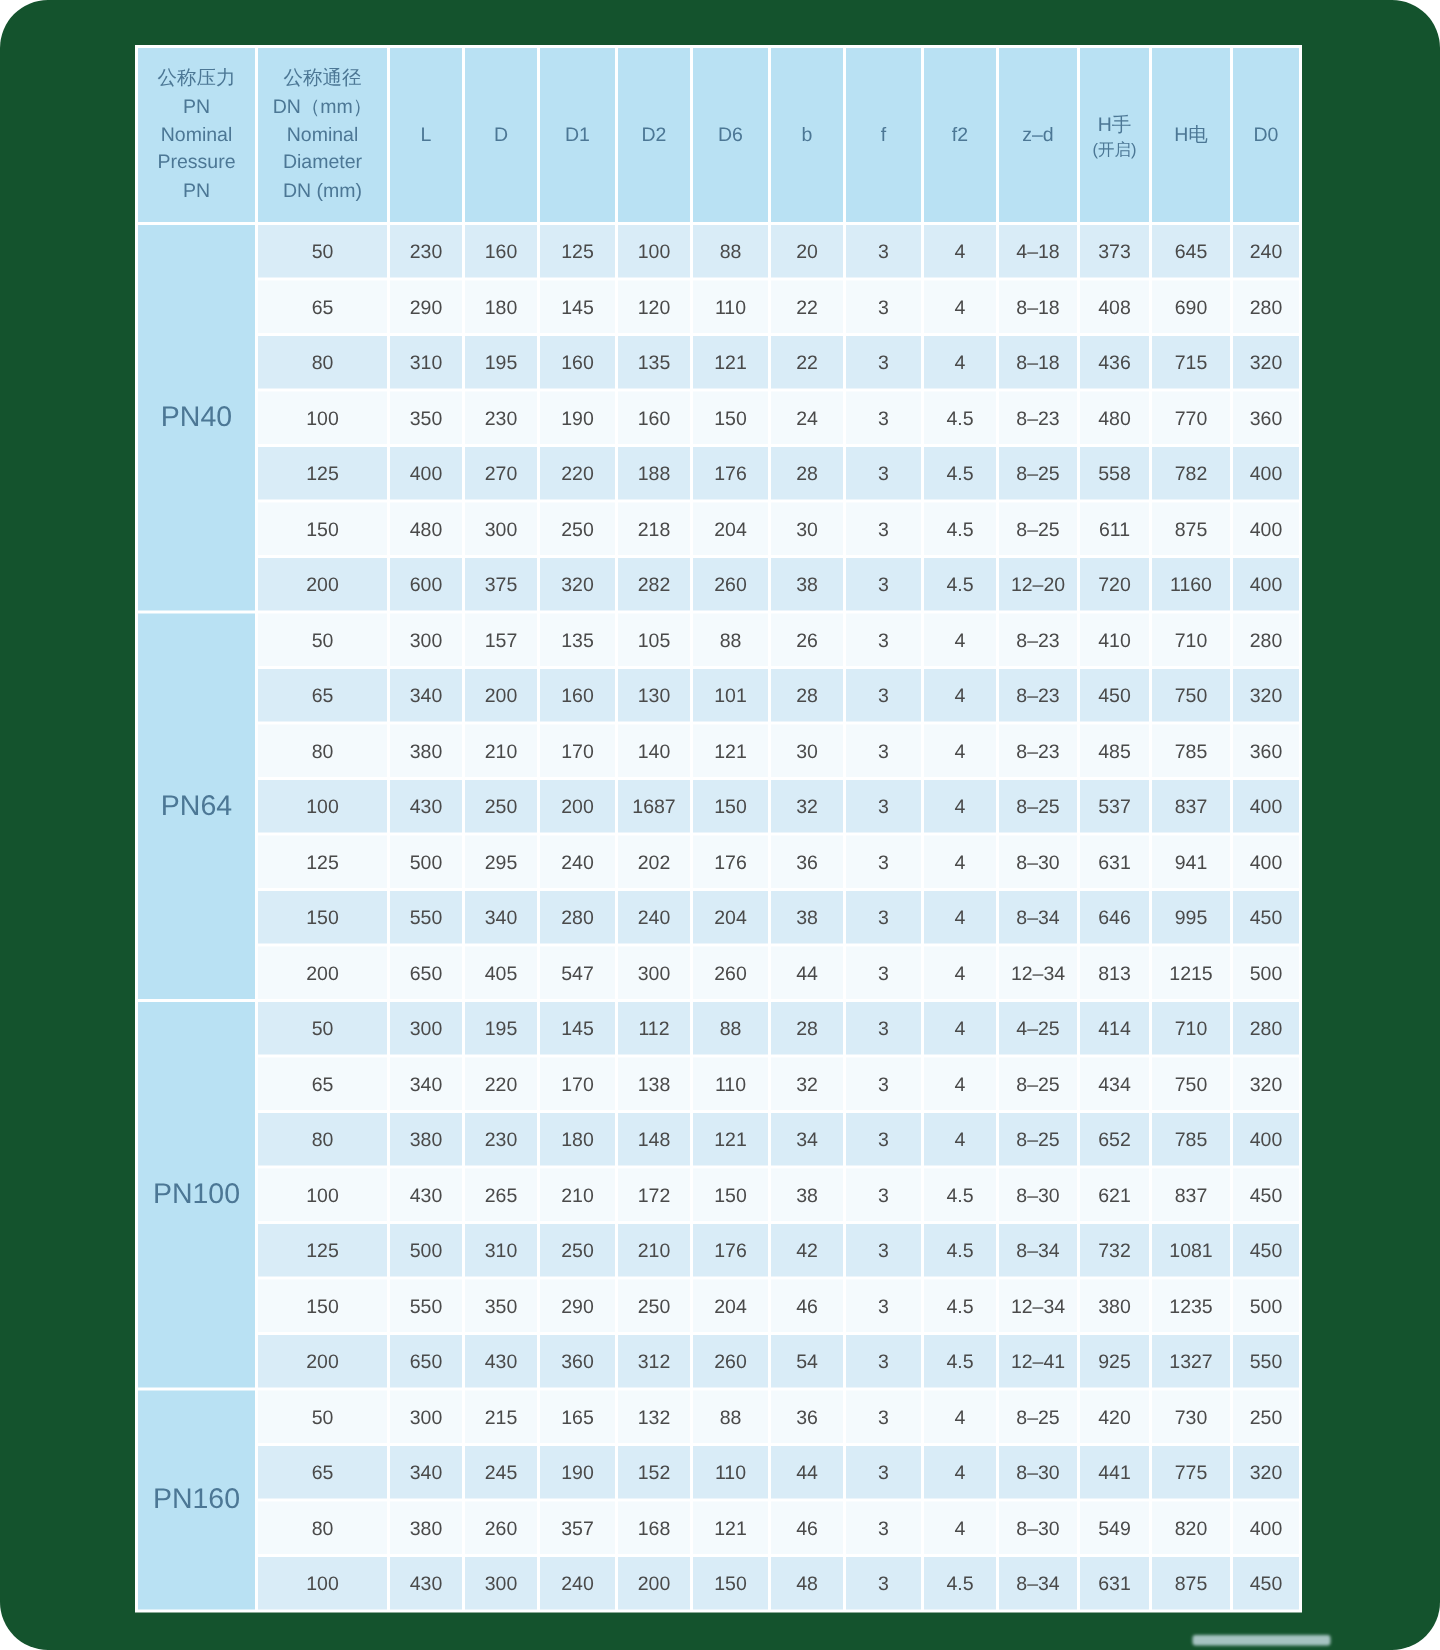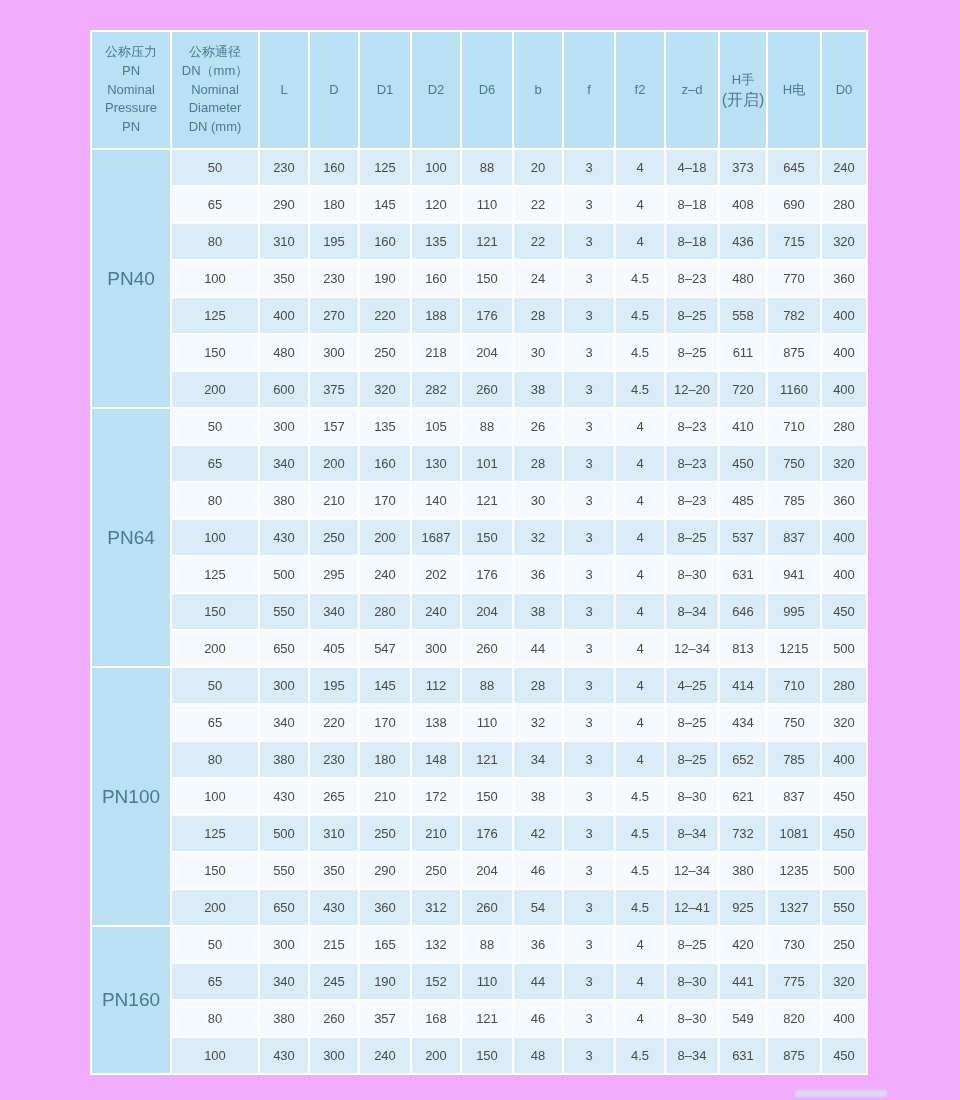--- a/index.html
+++ b/index.html
@@ -10,21 +10,21 @@
     --data-text:#4a4a4a;
   }
   html,body{margin:0;padding:0;}
   body{
     width:960px;height:1100px;
     background:#ffffff;
     font-family:"Liberation Sans","DejaVu Sans",sans-serif;
     position:relative;
     overflow:hidden;
   }
-  .page{position:absolute;inset:0;background:#f0abfc;}
+  .page{position:absolute;inset:0;background:#14532d;border-radius:32px;}
   table.spec-table{
     position:absolute;
     left:90px;top:30px;
     border-collapse:separate;
     border-spacing:2px;
     background:#ffffff;
     table-layout:fixed;
   }
   table.spec-table td,table.spec-table th{
     padding:0;
@@ -35,21 +35,21 @@
   th.head-cell{
     background:var(--header-bg);
     color:var(--header-text);
     font-weight:normal;
     font-size:13px;
     height:116px;
     line-height:1.45;
   }
   th.head-cell .sub{
     display:block;
-    font-size:16px;
+    font-size:11px;
     line-height:1.1;
     margin-top:1px;
   }
   td.pn-cell{
     background:var(--header-bg);
     color:var(--header-text);
     font-size:19px;
   }
   td.data-cell{
     color:var(--data-text);

